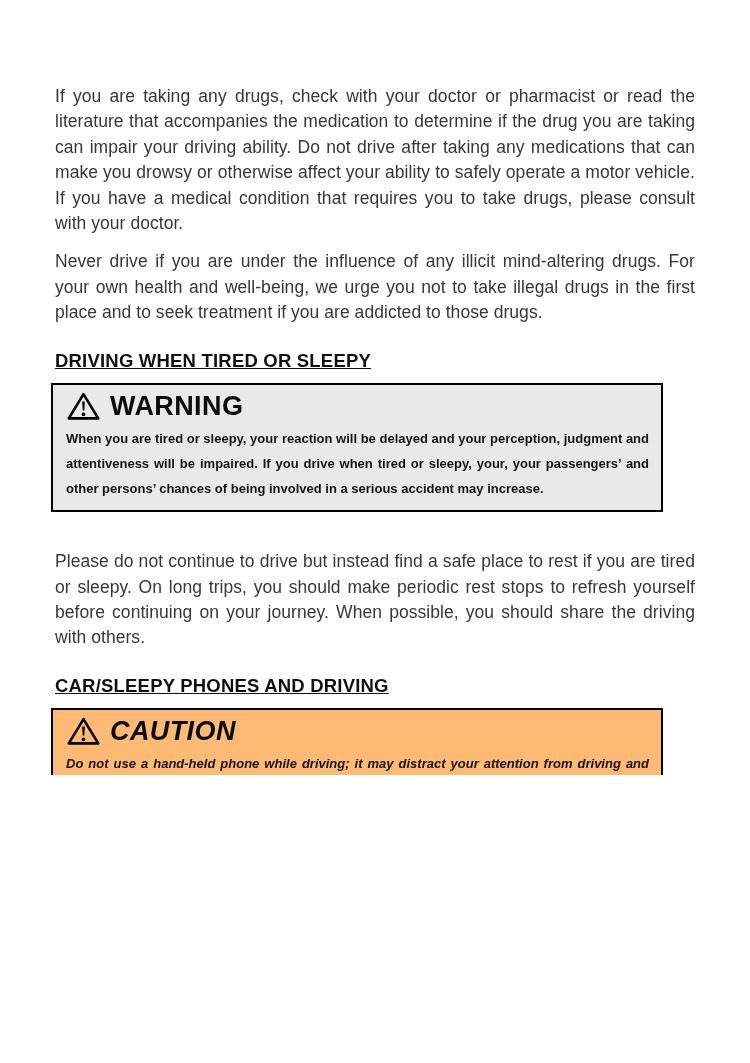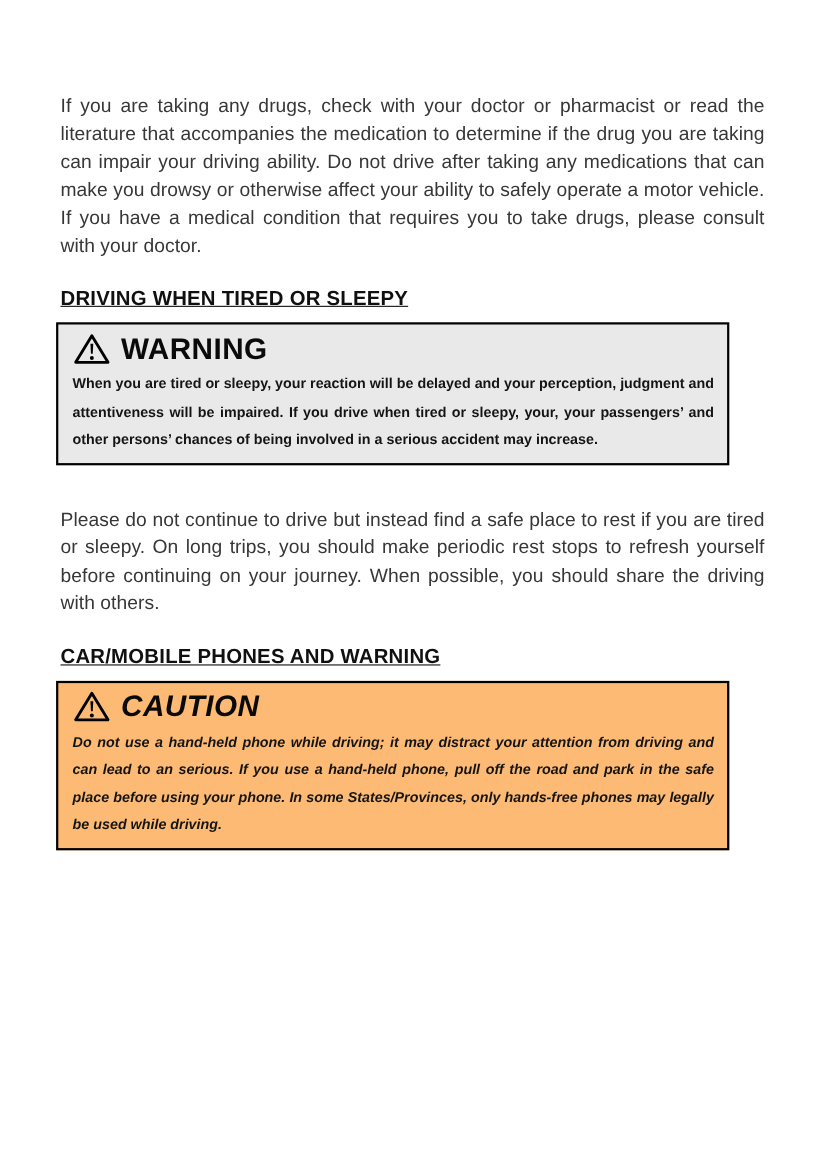--- a/index.html
+++ b/index.html
@@ -83,38 +83,39 @@
   }
 </style>
 </head>
 <body>
 
 <div class="page">
   <div class="content">
 
     <p class="body-par">If you are taking any drugs, check with your doctor or pharmacist or read the literature that accompanies the medication to determine if the drug you are taking can impair your driving ability. Do not drive after taking any medications that can make you drowsy or otherwise affect your ability to safely operate a motor vehicle. If you have a medical condition that requires you to take drugs, please consult with your doctor.</p>
 
+    <p class="body-par mt13">Never drive if you are under the influence of any illicit mind-altering drugs. For your own health and well-being, we urge you not to take illegal drugs in the first place and to seek treatment if you are addicted to those drugs.</p>
 
     <h2 class="section-heading mt24">DRIVING WHEN TIRED OR SLEEPY</h2>
 
     <div class="alert warning mt12">
       <div class="alert-title-row">
         <svg class="alert-icon" width="35" height="31" viewBox="0 0 35 31" aria-hidden="true">
           <path d="M17.5 3.2 L32.2 27.4 L2.8 27.4 Z" fill="none" stroke="#000000" stroke-width="2.6" stroke-linejoin="round"></path>
           <path d="M16.2 10.5 h2.6 l-0.5 9 h-1.6 Z" fill="#000000"></path>
           <circle cx="17.5" cy="23.4" r="1.8" fill="#000000"></circle>
         </svg>
         <span class="alert-title">WARNING</span>
       </div>
       <p class="alert-body">When you are tired or sleepy, your reaction will be delayed and your perception, judgment and attentiveness will be impaired. If you drive when tired or sleepy, your, your passengers’ and other persons’ chances of being involved in a serious accident may increase.</p>
     </div>
 
     <p class="body-par mt21">Please do not continue to drive but instead find a safe place to rest if you are tired or sleepy. On long trips, you should make periodic rest stops to refresh yourself before continuing on your journey. When possible, you should share the driving with others.</p>
 
-    <h2 class="section-heading mt24">CAR/MOBILE PHONES AND WARNING</h2>
+    <h2 class="section-heading mt24">CAR/SLEEPY PHONES AND DRIVING</h2>
 
     <div class="alert caution mt12">
       <div class="alert-title-row">
         <svg class="alert-icon" width="35" height="31" viewBox="0 0 35 31" aria-hidden="true">
           <path d="M17.5 3.2 L32.2 27.4 L2.8 27.4 Z" fill="none" stroke="#000000" stroke-width="2.6" stroke-linejoin="round"></path>
           <path d="M16.2 10.5 h2.6 l-0.5 9 h-1.6 Z" fill="#000000"></path>
           <circle cx="17.5" cy="23.4" r="1.8" fill="#000000"></circle>
         </svg>
         <span class="alert-title">CAUTION</span>
       </div>

